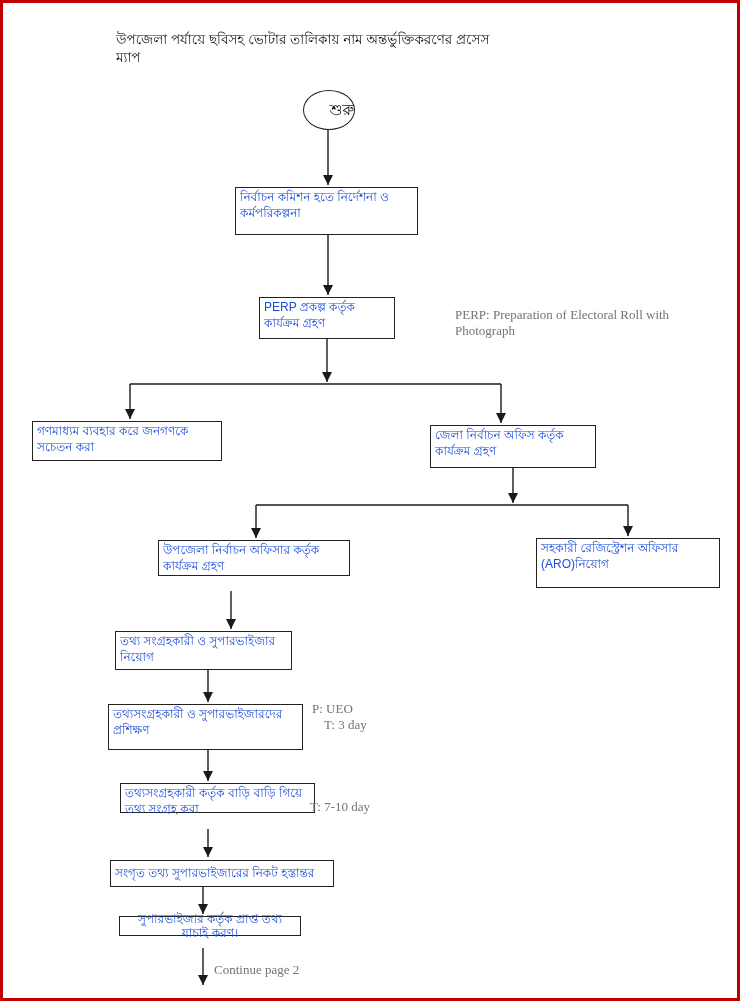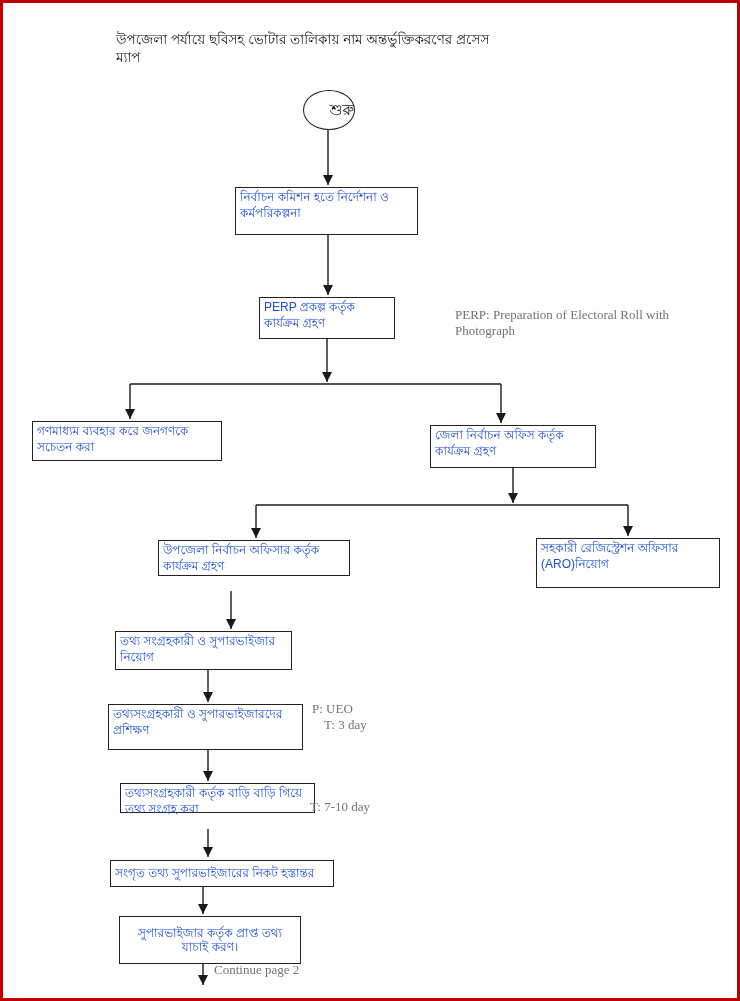--- a/index.html
+++ b/index.html
@@ -93,17 +93,17 @@
 
   <div class="note" style="left:309px;top:698px;">P: UEO</div>
   <div class="note" style="left:309px;top:714px;margin-left:12px;">T: 3 day</div>
 
   <div class="box" style="left:105px;top:780px;width:195px;height:30px;margin-left:12px;">তথ্যসংগ্রহকারী কর্তৃক বাড়ি বাড়ি গিয়ে তথ্য সংগ্রহ করা</div>
 
   <div class="note" style="left:307px;top:796px;">T: 7-10 day</div>
 
   <div class="box vcenter" style="left:107px;top:857px;width:224px;height:27px;">সংগৃত তথ্য সুপারভাইজারের নিকট হস্তান্তর</div>
 
-  <div class="box center" style="left:116px;top:913px;width:182px;height:48px;line-height:1.2;">সুপারভাইজার কর্তৃক প্রাপ্ত তথ্য যাচাই করণ।</div>
+  <div class="box center" style="left:116px;top:913px;width:182px;height:20px;line-height:1.2;">সুপারভাইজার কর্তৃক প্রাপ্ত তথ্য যাচাই করণ।</div>
 
   <div class="note" style="left:211px;top:959px;">Continue page 2</div>
 
 </div>
 
 </body></html>

